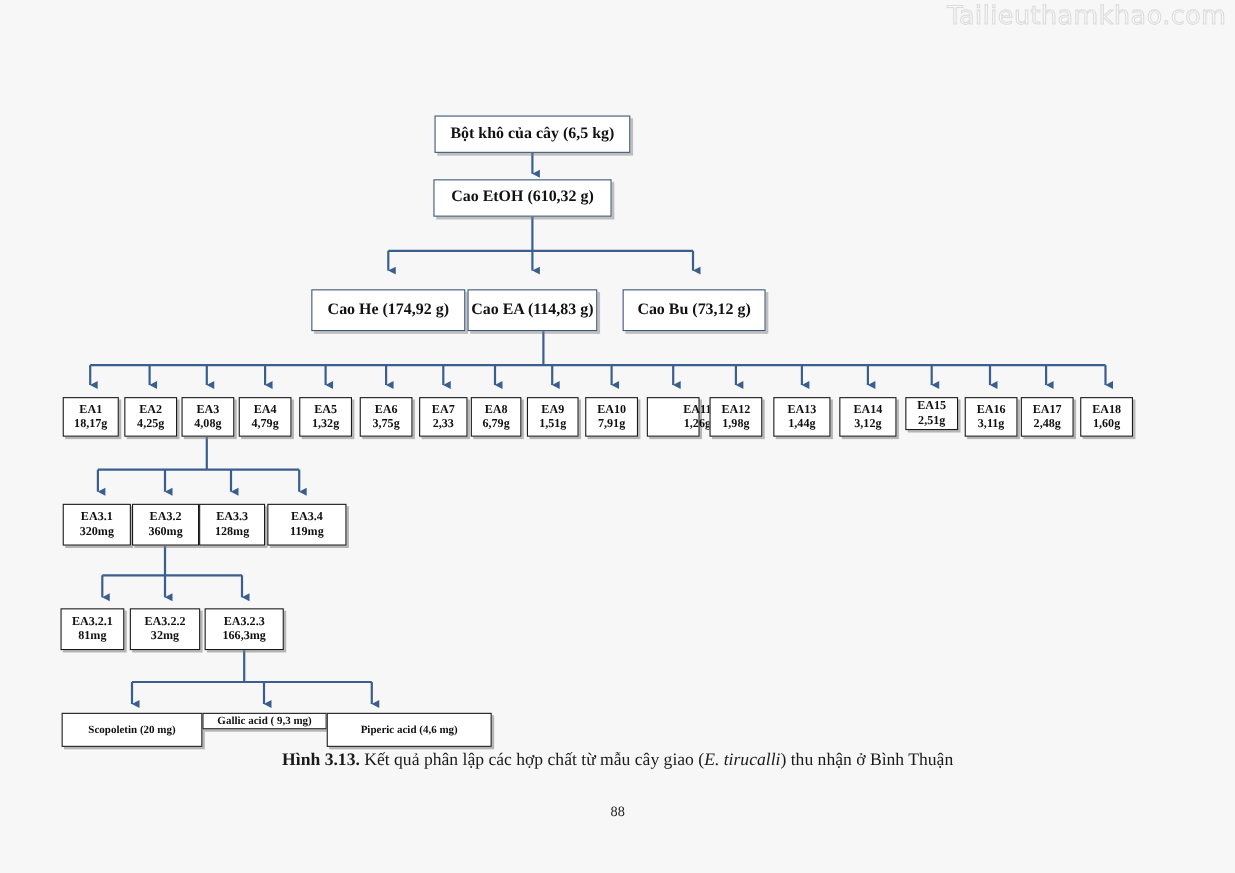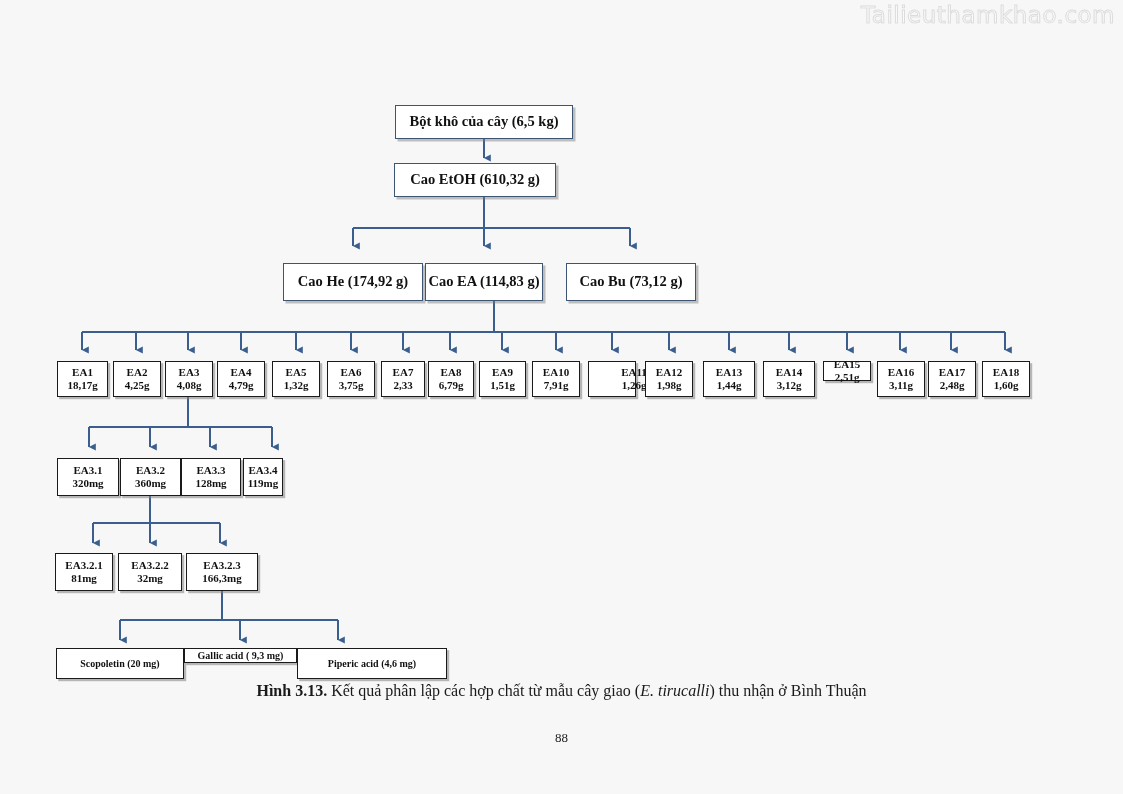--- a/index.html
+++ b/index.html
@@ -204,21 +204,21 @@
     <span class="l2">1,98g</span>
   </div>
   <div class="node tier-b stack" style="left:703px;top:361px;width:52px;height:36px;">
     <span class="l1">EA13</span>
     <span class="l2">1,44g</span>
   </div>
   <div class="node tier-b stack" style="left:763px;top:361px;width:52px;height:36px;">
     <span class="l1">EA14</span>
     <span class="l2">3,12g</span>
   </div>
-  <div class="node tier-b stack" style="left:823px;top:361px;width:48px;height:20px;">
+  <div class="node tier-b stack" style="left:823px;top:361px;width:48px;height:30px;">
     <span class="l1">EA15</span>
     <span class="l2">2,51g</span>
   </div>
   <div class="node tier-b stack" style="left:877px;top:361px;width:48px;height:36px;">
     <span class="l1">EA16</span>
     <span class="l2">3,11g</span>
   </div>
   <div class="node tier-b stack" style="left:928px;top:361px;width:48px;height:36px;">
     <span class="l1">EA17</span>
     <span class="l2">2,48g</span>
@@ -233,21 +233,21 @@
     <span class="l2">320mg</span>
   </div>
   <div class="node tier-c stack" style="left:120px;top:458px;width:61px;height:38px;">
     <span class="l1">EA3.2</span>
     <span class="l2">360mg</span>
   </div>
   <div class="node tier-c stack" style="left:181px;top:458px;width:60px;height:38px;">
     <span class="l1">EA3.3</span>
     <span class="l2">128mg</span>
   </div>
-  <div class="node tier-c stack" style="left:243px;top:458px;width:40px;height:38px;">
+  <div class="node tier-c stack" style="left:243px;top:458px;width:72px;height:38px;">
     <span class="l1">EA3.4</span>
     <span class="l2">119mg</span>
   </div>
 
   <div class="node tier-c stack" style="left:55px;top:553px;width:58px;height:38px;">
     <span class="l1">EA3.2.1</span>
     <span class="l2">81mg</span>
   </div>
   <div class="node tier-c stack" style="left:118px;top:553px;width:64px;height:38px;">
     <span class="l1">EA3.2.2</span>

